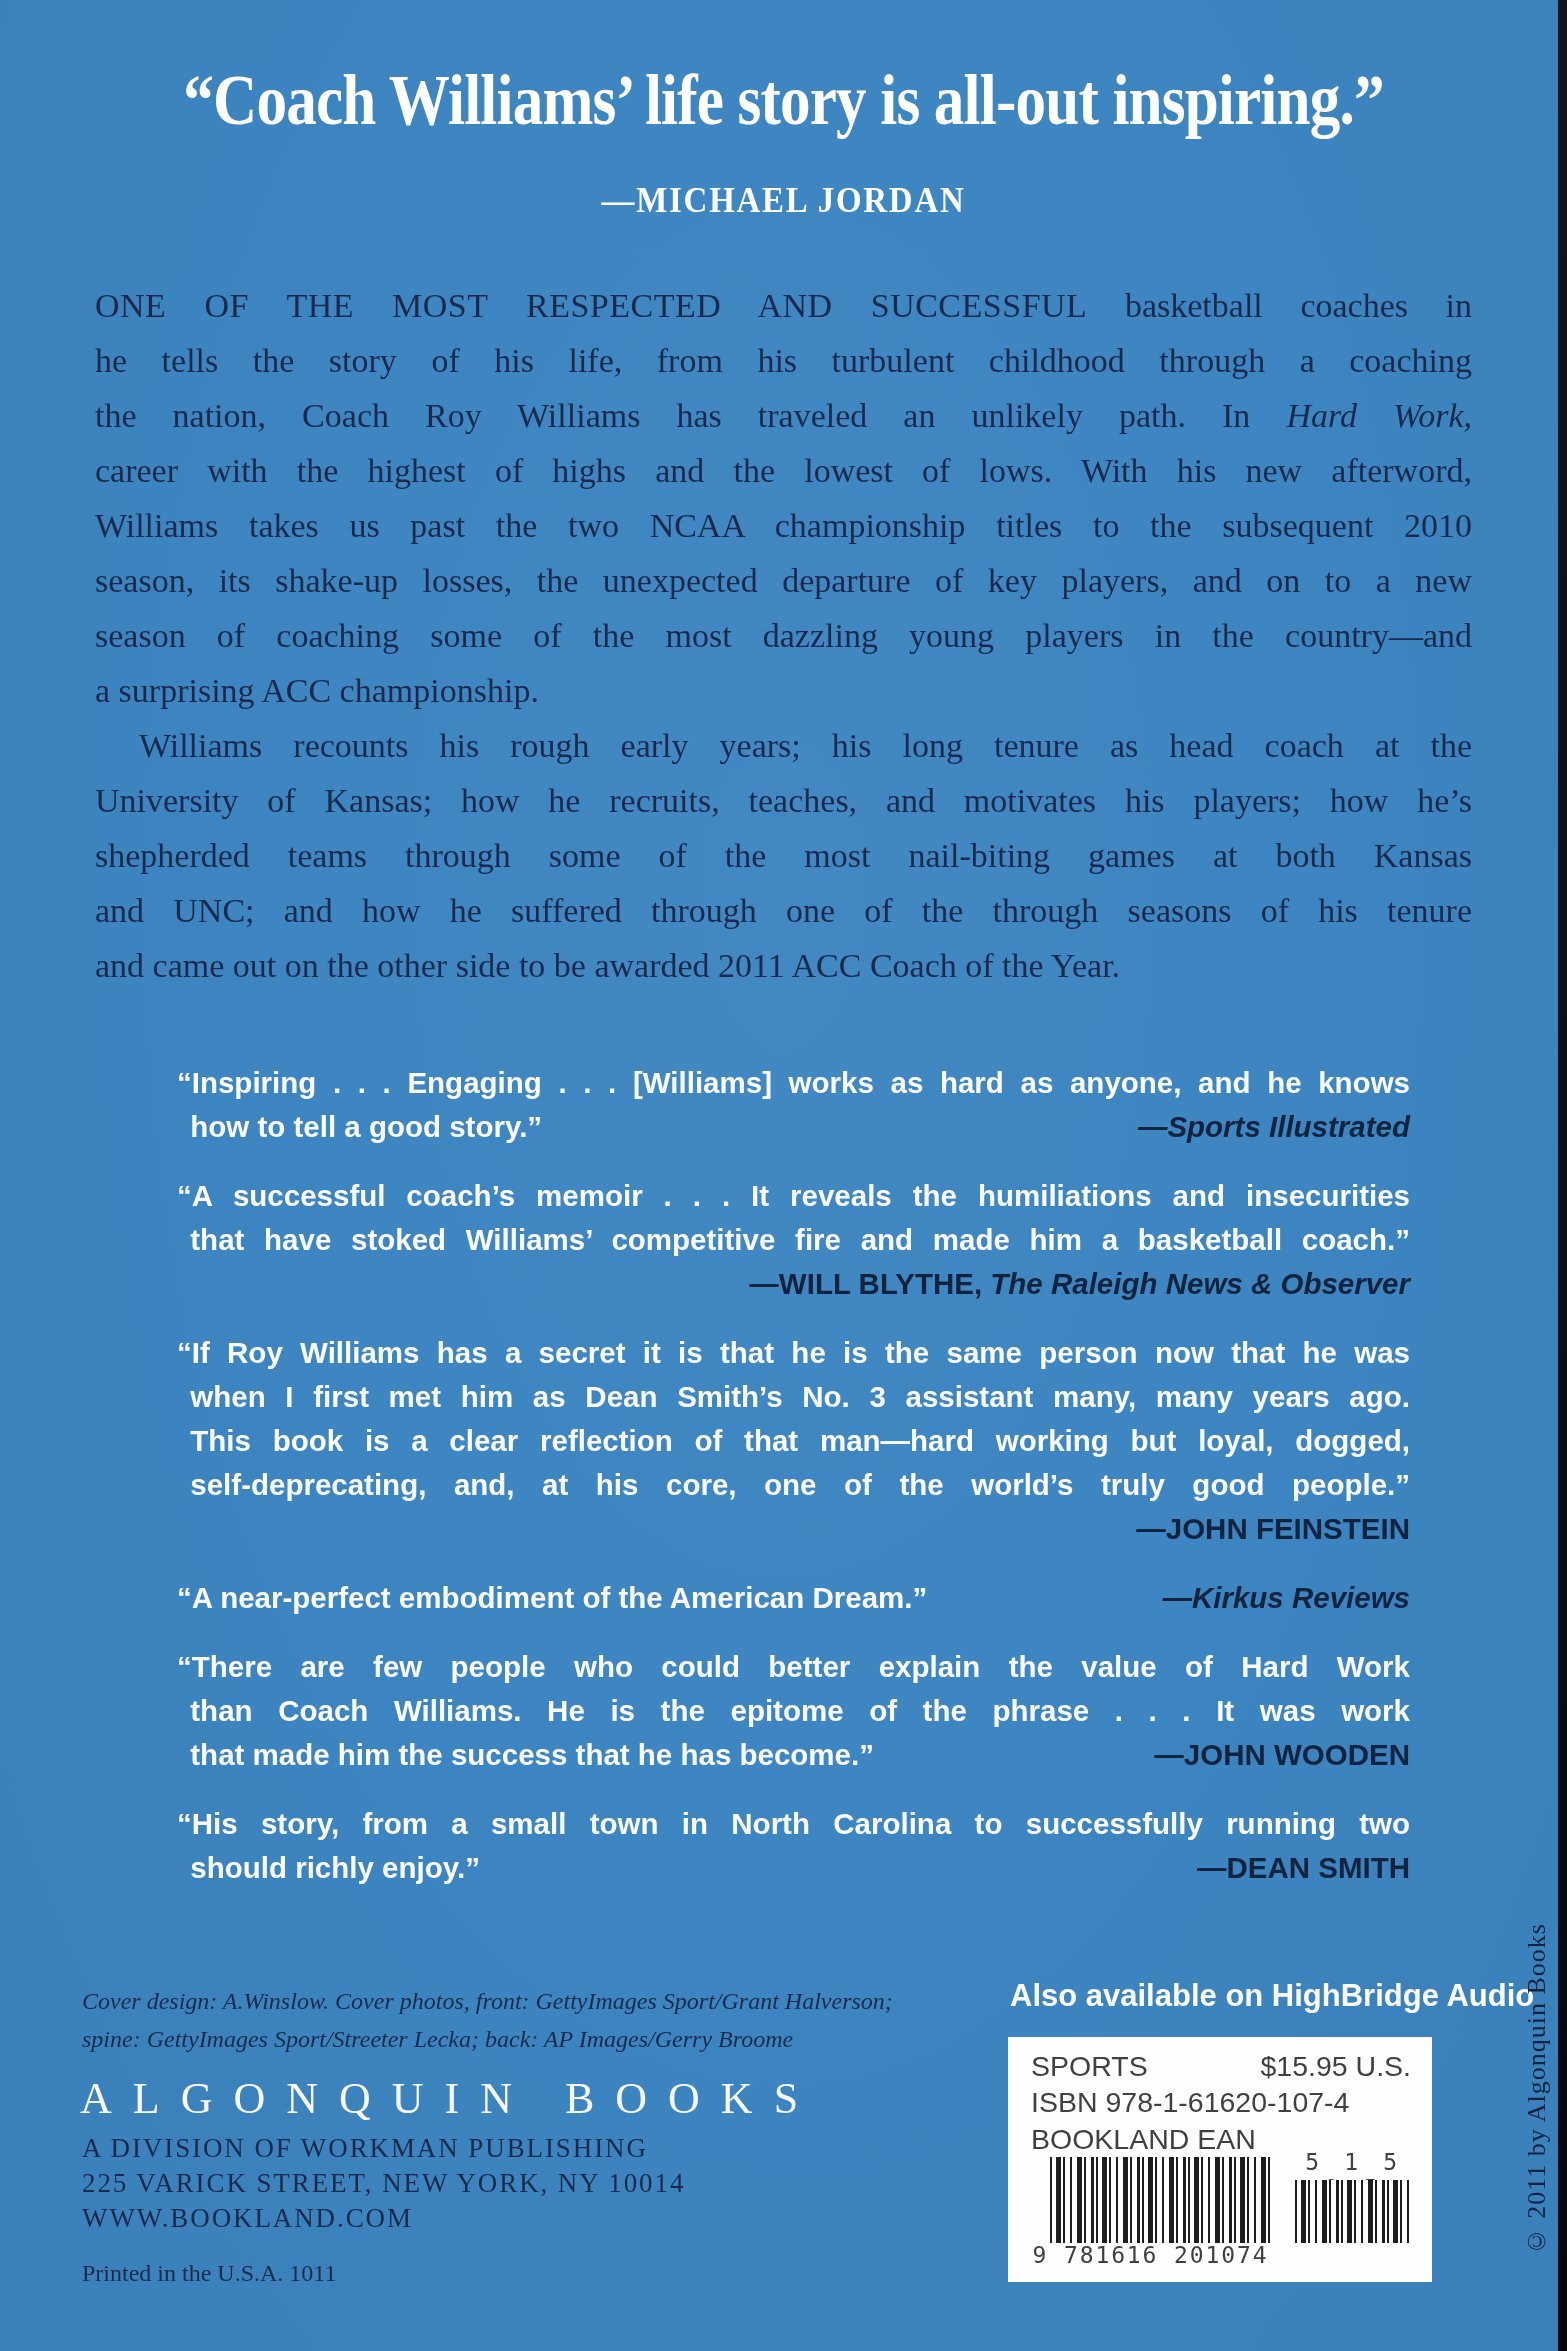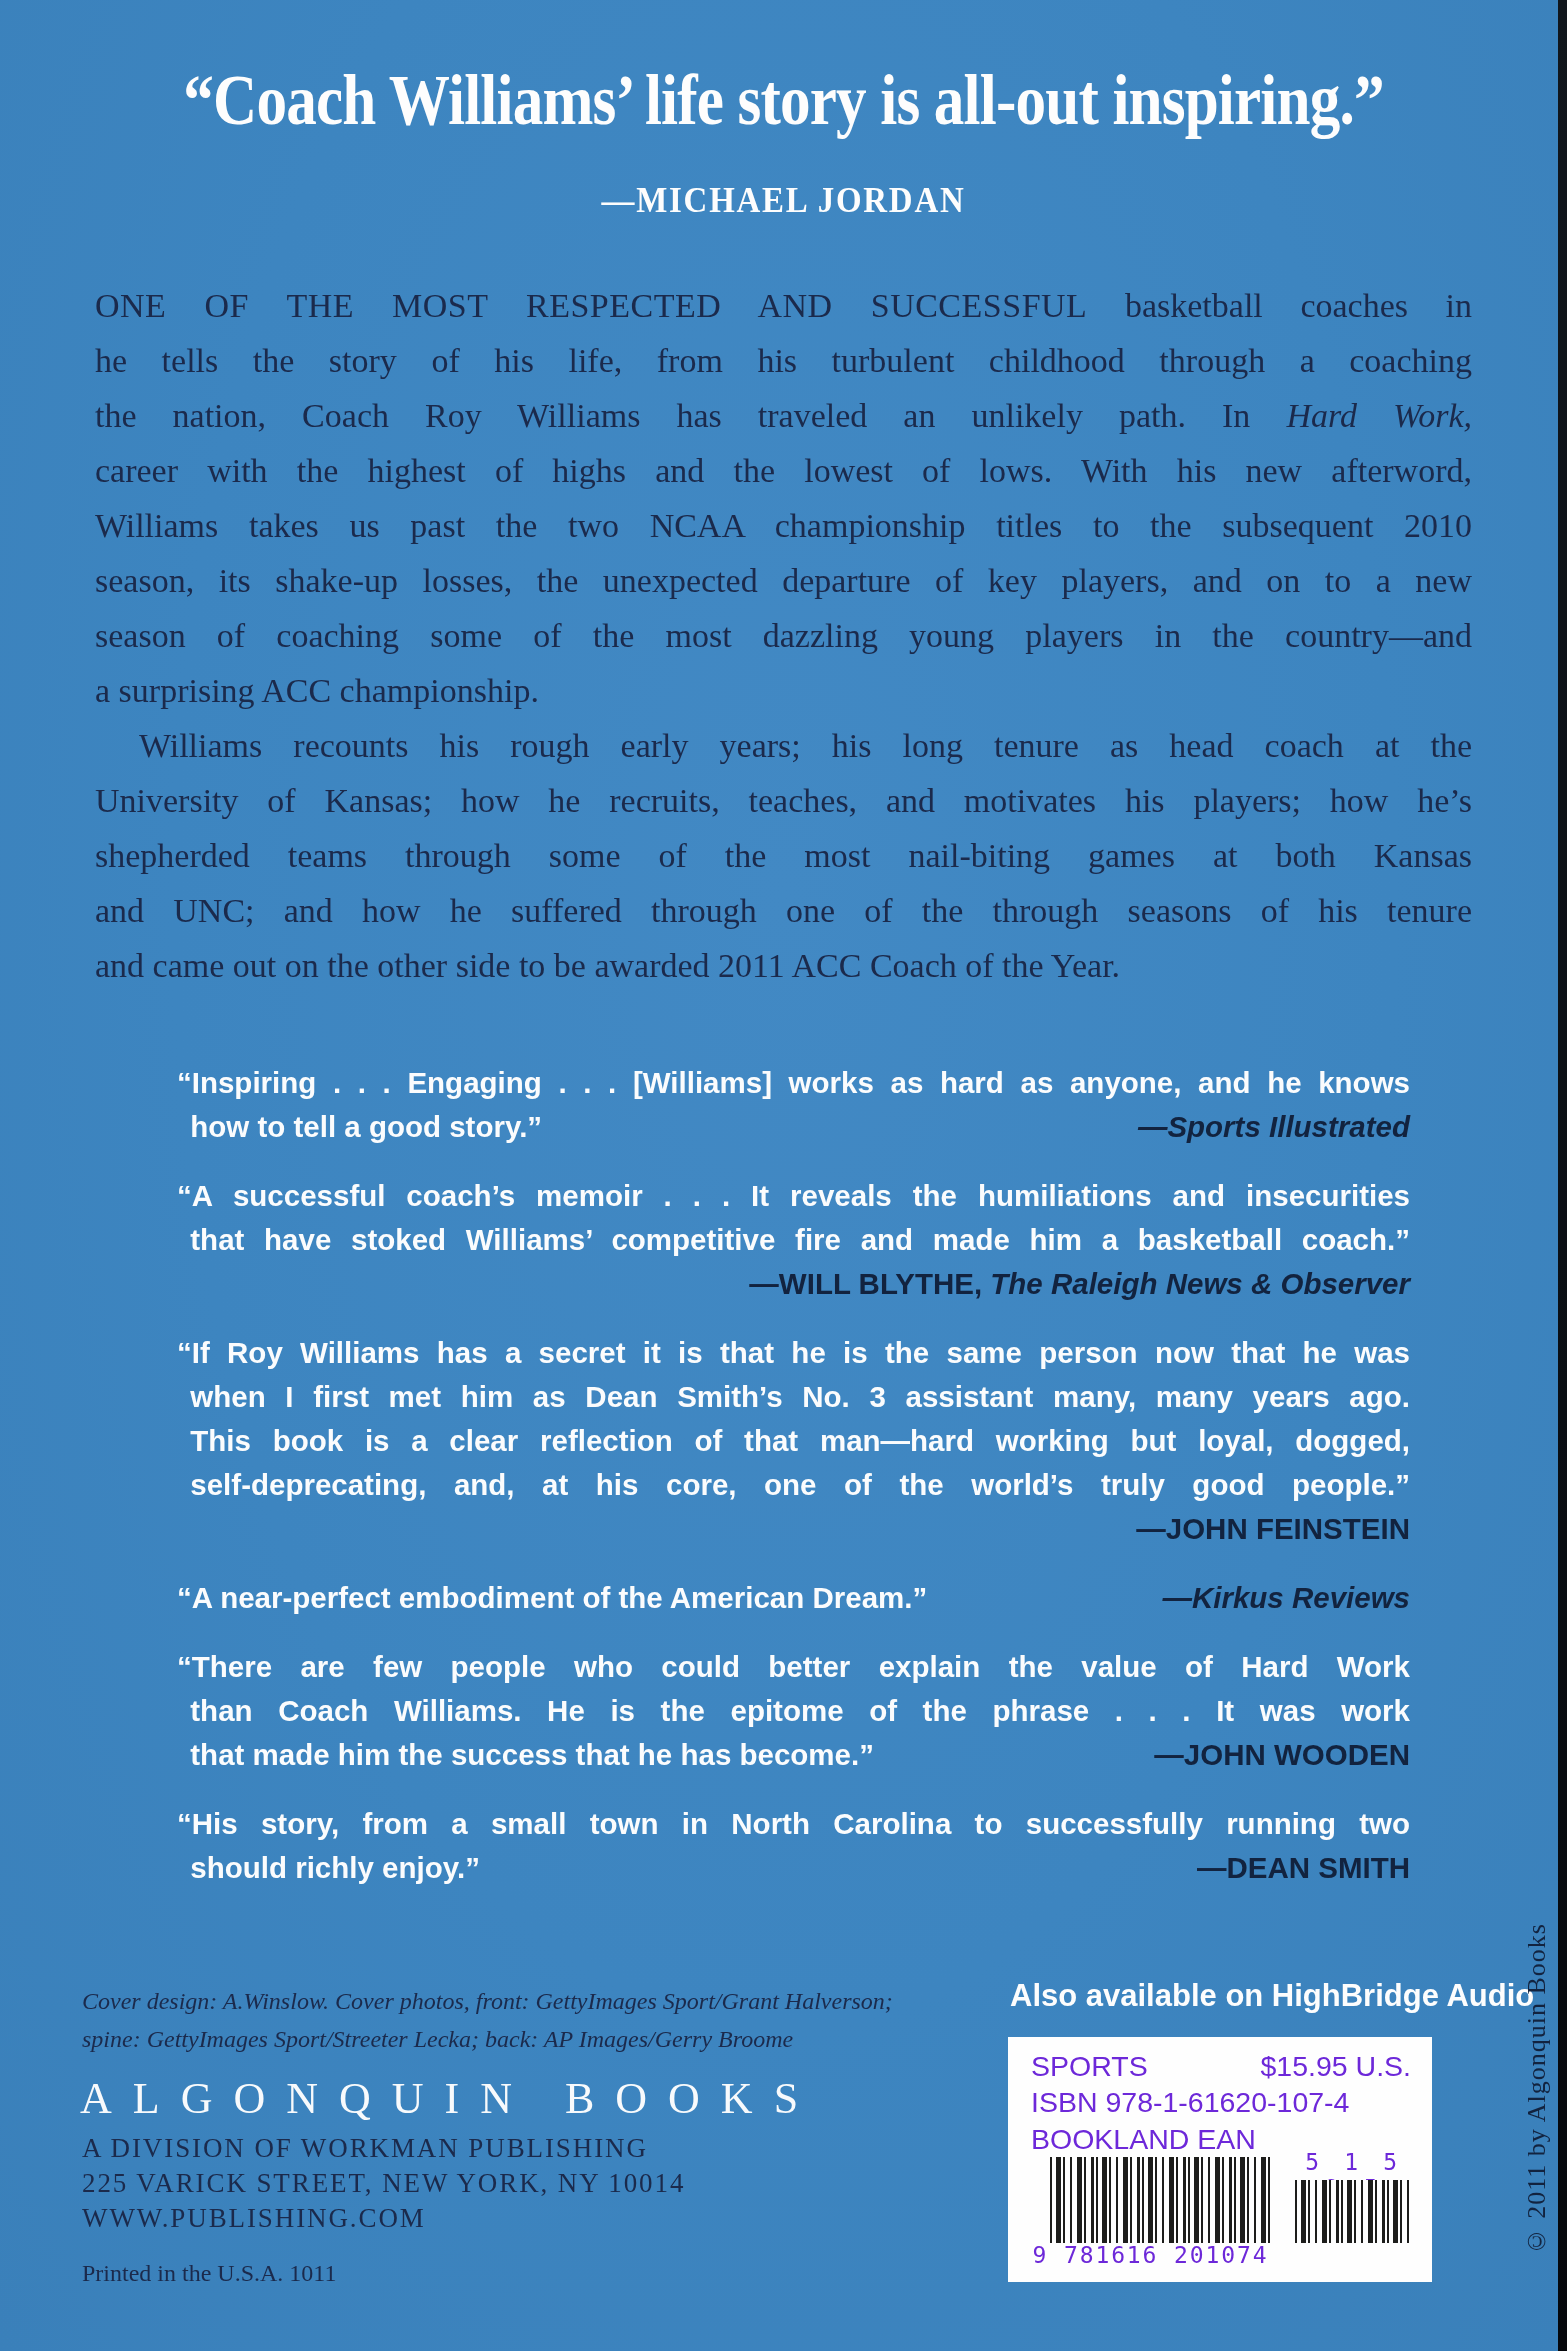--- a/index.html
+++ b/index.html
@@ -69,21 +69,21 @@
   }
 
   
   .audio-note {
     position:absolute; left:1010px; top:1978px; width:424px;
     font-family:"Liberation Sans", sans-serif; font-weight:700;
     font-size:31px; color:#fdfdfd; white-space:nowrap;
   }
   .barcode-box {
     position:absolute; left:1008px; top:2037px; width:424px; height:245px;
-    background:#fefefe; color:#6d28d9;
+    background:#fefefe; color:#404040;
     font-family:"Liberation Sans", sans-serif;
   }
   .bc-row1 {
     position:absolute; left:23px; right:21px; top:13.3px;
     display:flex; justify-content:space-between; font-size:28.5px;
   }
   .bc-isbn { position:absolute; left:23px; top:49px; font-size:28.5px; }
   .bc-ean-label { position:absolute; left:23px; top:86px; font-size:28.5px;text-align:right; }
   .bars {
     background:repeating-linear-gradient(90deg,
@@ -188,21 +188,21 @@
   </section>
 
   <div class="credits">
     <div>Cover design: A.Winslow. Cover photos, front: GettyImages Sport/Grant Halverson;</div>
     <div>spine: GettyImages Sport/Streeter Lecka; back: AP Images/Gerry Broome</div>
   </div>
   <div class="publisher-name">ALGONQUIN BOOKS</div>
   <div class="publisher-block">
     <div>A DIVISION OF WORKMAN PUBLISHING</div>
     <div>225 VARICK STREET, NEW YORK, NY 10014</div>
-    <div>WWW.PUBLISHING.COM</div>
+    <div>WWW.BOOKLAND.COM</div>
   </div>
   <div class="printed">Printed in the U.S.A.  1011</div>
 
   <div class="audio-note">Also available on HighBridge Audio</div>
 
   <div class="barcode-box">
     <div class="bc-row1">
       <span>SPORTS</span>
       <span>$15.95 U.S.</span>
     </div>

